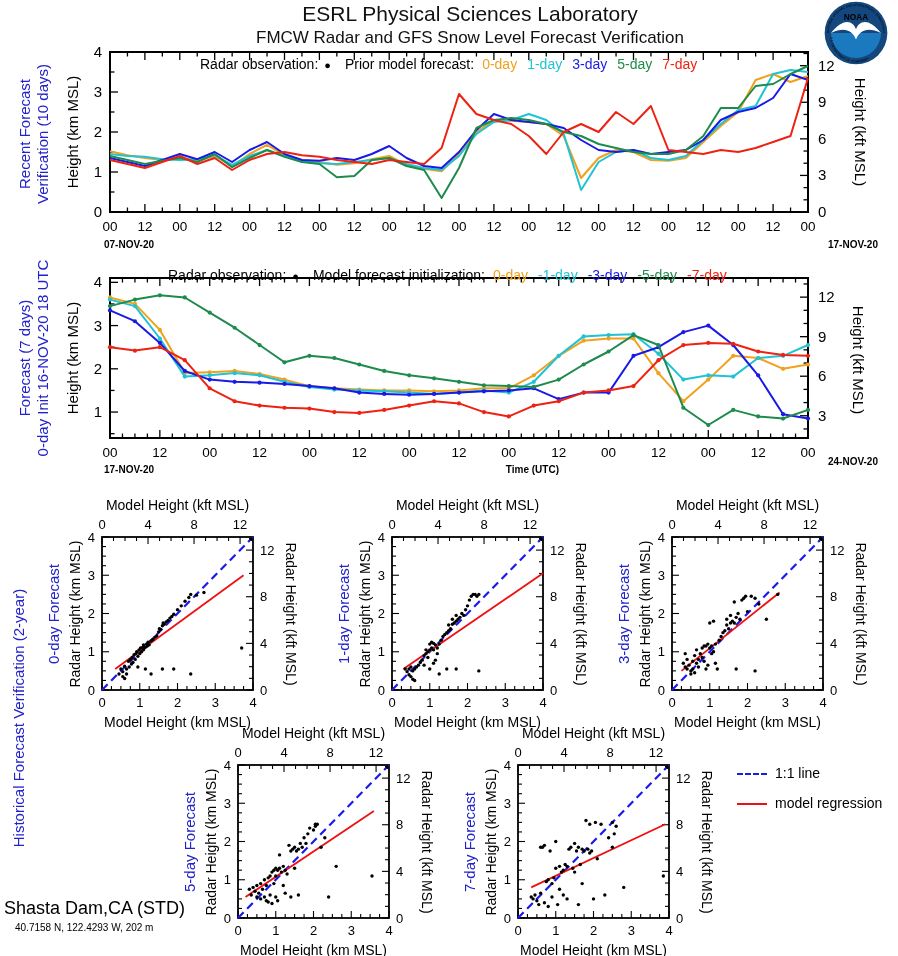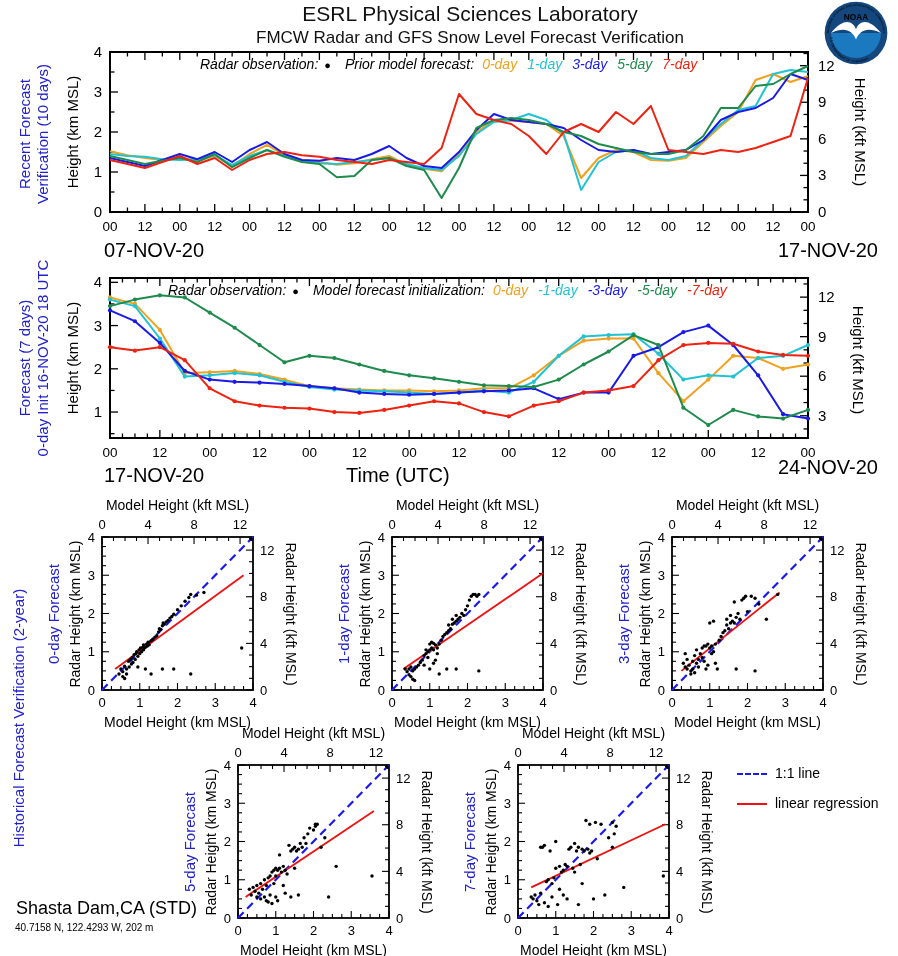--- a/index.html
+++ b/index.html
@@ -8,28 +8,28 @@
   .abs{position:absolute;}
   .hdr{left:42px;top:2px;width:856px;text-align:center;font-size:21px;color:#111;}
   .sub{left:42px;top:28px;width:856px;text-align:center;font-size:17px;color:#111;}
   .rot{position:absolute;white-space:nowrap;}
   .rotl{transform:translate(-50%,-50%) rotate(-90deg);}
   .rotr{transform:translate(-50%,-50%) rotate(90deg);}
   .blue-lab{color:#2222CC;}
   .ax-lab{color:#000;}
   .f15{font-size:15px;}
   .f14{font-size:14px;}
-  .legend-row{position:absolute;font-size:14px;white-space:nowrap;font-style:italic;}
+  .legend-row{position:absolute;font-size:14px;white-space:nowrap;}
   .legend-row .dot{font-size:11px;margin:0 14px 0 6px;}
   .legend-row .mod{margin-right:8px;}
   .legend-row .ser{margin-right:10px;}
-  .date-lab{position:absolute;font-size:20px;}
+  .date-lab{position:absolute;font-size:10px;font-weight:bold;}
   .sc-title{position:absolute;width:240px;text-align:center;font-size:14px;}
   .sc-leg-line{display:inline-block;width:30px;vertical-align:middle;margin-right:8px;}
-  .station1{left:16px;top:898px;font-size:18px;}
+  .station1{left:4px;top:898px;font-size:18px;}
   .station2{left:15px;top:922px;font-size:10px;}
   svg text{font-family:"Liberation Sans",sans-serif;fill:#000;}
 </style>
 </head>
 <body>
 
 <div class="page">
 
   <div class="abs hdr">ESRL Physical Sciences Laboratory</div>
   <div class="abs sub">FMCW Radar and GFS Snow Level Forecast Verification</div>
@@ -1239,35 +1239,35 @@
   <div class="legend-row" style="left:200px;top:56px">
     <span>Radar observation:</span><span class="dot">●</span><span class="mod">Prior model forecast:</span><span id="ts0-series-legend"><span class="ser" style="color: rgb(240, 161, 30);">0-day</span><span class="ser" style="color: rgb(32, 195, 211);">1-day</span><span class="ser" style="color: rgb(26, 26, 230);">3-day</span><span class="ser" style="color: rgb(30, 139, 77);">5-day</span><span class="ser" style="color: rgb(238, 34, 17);">7-day</span></span>
   </div>
   <div class="date-lab" style="left:104px;top:239px">07-NOV-20</div>
   <div class="date-lab" style="left:748px;top:239px;width:130px;text-align:right">17-NOV-20</div>
 
   <div class="rot rotl blue-lab f15" style="left:24px;top:358px">Forecast (7 days)</div>
   <div class="rot rotl blue-lab f15" style="left:42px;top:358px">0-day Init 16-NOV-20 18 UTC</div>
   <div class="rot rotl ax-lab f15" style="left:72px;top:358px">Height (km MSL)</div>
   <div class="rot rotr ax-lab f15" style="left:858px;top:360px">Height (kft MSL)</div>
-  <div class="legend-row" style="left:168px;top:282px">
+  <div class="legend-row" style="left:168px;top:267px">
     <span>Radar observation:</span><span class="dot">●</span><span class="mod">Model forecast initialization:</span><span id="ts1-series-legend"><span class="ser" style="color: rgb(240, 161, 30);">0-day</span><span class="ser" style="color: rgb(32, 195, 211);">-1-day</span><span class="ser" style="color: rgb(26, 26, 230);">-3-day</span><span class="ser" style="color: rgb(30, 139, 77);">-5-day</span><span class="ser" style="color: rgb(238, 34, 17);">-7-day</span></span>
   </div>
   <div class="date-lab" style="left:104px;top:464px">17-NOV-20</div>
   <div class="date-lab" style="left:748px;top:456px;width:130px;text-align:right">24-NOV-20</div>
-  <div class="date-lab" style="left:346px;top:464px;width:200px;text-align:left">Time (UTC)</div>
+  <div class="date-lab" style="left:359px;top:464px;width:200px;text-align:right">Time (UTC)</div>
 
   <div class="rot rotl blue-lab f15" style="left:18px;top:718px">Historical Forecast Verification (2-year)</div>
 
   <div class="abs f14" style="left:737px;top:765px">
     <div style="margin-bottom:14px">
       <span class="sc-leg-line" style="border-top:2px dashed #1A1AEE"></span><span>1:1 line</span>
     </div>
     <div>
-      <span class="sc-leg-line" style="border-top:2px solid #EE1111"></span><span>linear regression</span>
+      <span class="sc-leg-line" style="border-top:2px solid #EE1111"></span><span>model regression</span>
     </div>
   </div>
 
   <div class="abs station1">Shasta Dam,CA (STD)</div>
   <div class="abs station2">40.7158 N, 122.4293 W, 202 m</div>
 
   <div id="gen-labels">
       <div class="sc-title" style="left: 57.5px; top: 497px;">Model Height (kft MSL)</div>
       <div class="sc-title" style="left: 57.5px; top: 714px;">Model Height (km MSL)</div>
       <div class="rot rotl ax-lab f14" style="left: 75px; top: 613.5px;">Radar Height (km MSL)</div>

